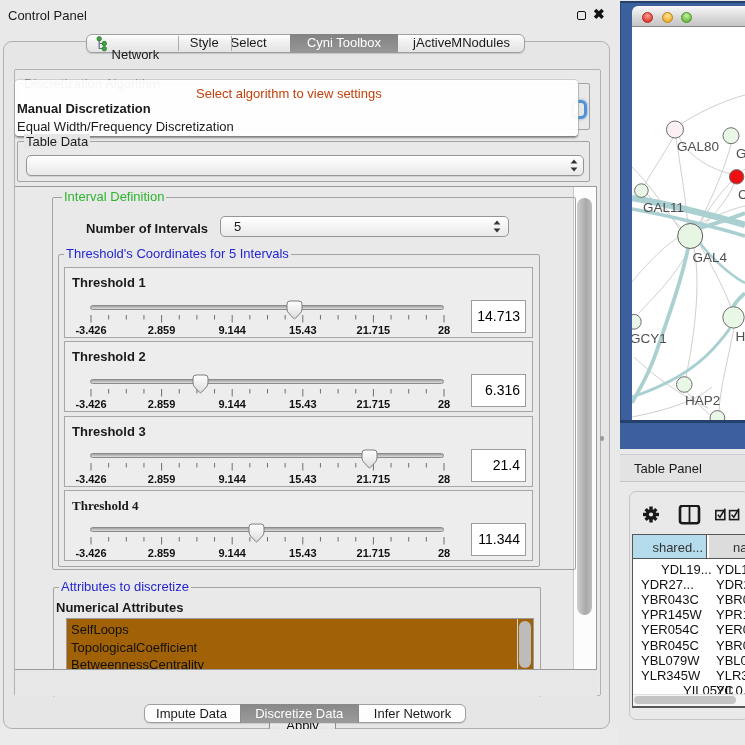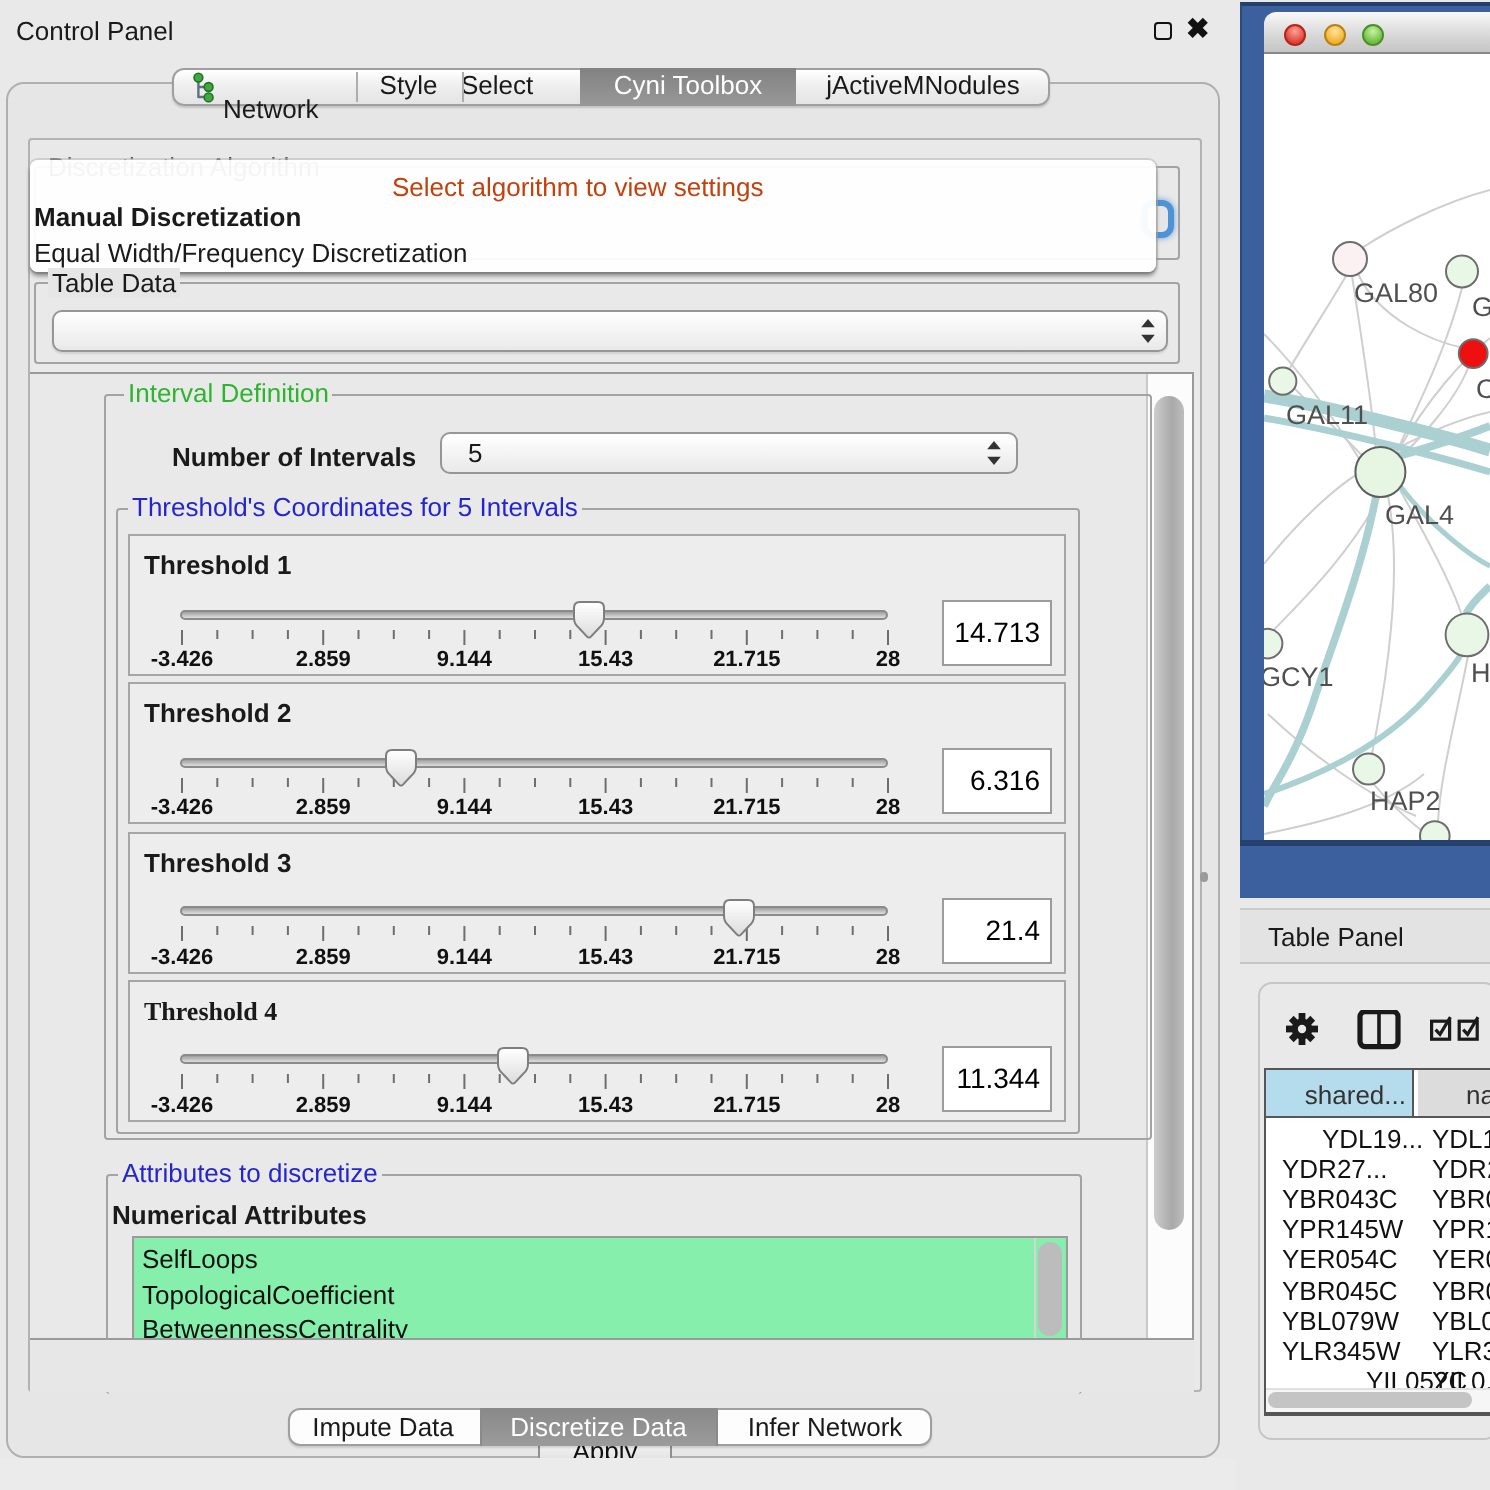--- a/index.html
+++ b/index.html
@@ -228,21 +228,21 @@
           <stop offset="1" stop-color="#dcdcdc"></stop>
         </linearGradient>
       </defs>
 <path d="M1 4 Q1 1 4 1 L13 1 Q16 1 16 4 L16 9 Q16 12 13.5 14 L9.6 18.2 Q8.5 19.4 7.4 18.2 L3.5 14 Q1 12 1 9 Z" fill="url(#thg4)" stroke="#7e7e7e" stroke-width="1"></path>
     </svg>
 <div class="abs" style="left:471px;top:522.8px;width:55px;height:33px;background:#fff;border:1px solid #9c9c9c;"></div>
 <div class="abs" style="left:471px;top:522.8px;width:49px;height:33px;line-height:33px;text-align:right;font-size:14px;color:#000;">11.344</div>
 <div class="abs etched" style="left:53px;top:587px;width:488px;height:110px;border-bottom:none;"></div>
 <div class="abs gtitle" style="left:59px;top:579px;color:#2525d0;background:#e9e9e9;">Attributes to discretize</div>
 <div class="abs t13 b" style="left:56px;top:600px;">Numerical Attributes</div>
-<div class="abs" style="left:66px;top:618px;width:468px;height:51px;background:#86efac;border:1px solid #9a9a9a;border-bottom:none;overflow:hidden;">
+<div class="abs" style="left:66px;top:618px;width:468px;height:51px;background:#a16207;border:1px solid #9a9a9a;border-bottom:none;overflow:hidden;">
       <div style="font-size:13px;color:#111;padding-left:4px;line-height:17.5px;padding-top:2px;">SelfLoops<br>TopologicalCoefficient<br>BetweennessCentrality</div>
     </div>
 <div class="abs" style="left:517px;top:619px;width:1px;height:50px;background:#d5d5d5;"></div>
 <div class="abs" style="left:519px;top:621px;width:12px;height:47px;border-radius:6px;background:#bcbcbc;"></div>
 <div class="abs" style="left:15px;top:670px;width:582px;height:26px;background:#e7e7e7;"></div>
 <div class="abs" style="left:269px;top:672px;width:67px;height:19px;border:1px solid #8f8f8f;border-radius:5px;background:linear-gradient(#fefefe,#dadada);text-align:center;line-height:18px;font-size:13px;color:#111;margin-top:44px;">Apply</div>
 <div class="abs" style="left:143.5px;top:704px;width:322.5px;height:19px;border:1px solid #9f9f9f;border-radius:6px;background:#fdfdfd;box-shadow:0 1px 1px rgba(0,0,0,0.12);"></div>
 <div class="abs" style="left:143.5px;top:704px;width:96px;height:19px;line-height:19px;text-align:center;font-size:13px;color:#1a1a1a;border-radius:7px 0 0 7px;">Impute Data</div>
 <div class="abs" style="left:239.5px;top:704px;width:119.5px;height:19px;line-height:19px;text-align:center;font-size:13px;background:linear-gradient(#888888,#9b9b9b);color:#fff;border-left:1px solid #8a8a8a;border-right:1px solid #8a8a8a;">Discretize Data</div>
 <div class="abs" style="left:359px;top:704px;width:107px;height:19px;line-height:19px;text-align:center;font-size:13px;color:#1a1a1a;border-radius:0 7px 7px 0;">Infer Network</div>

